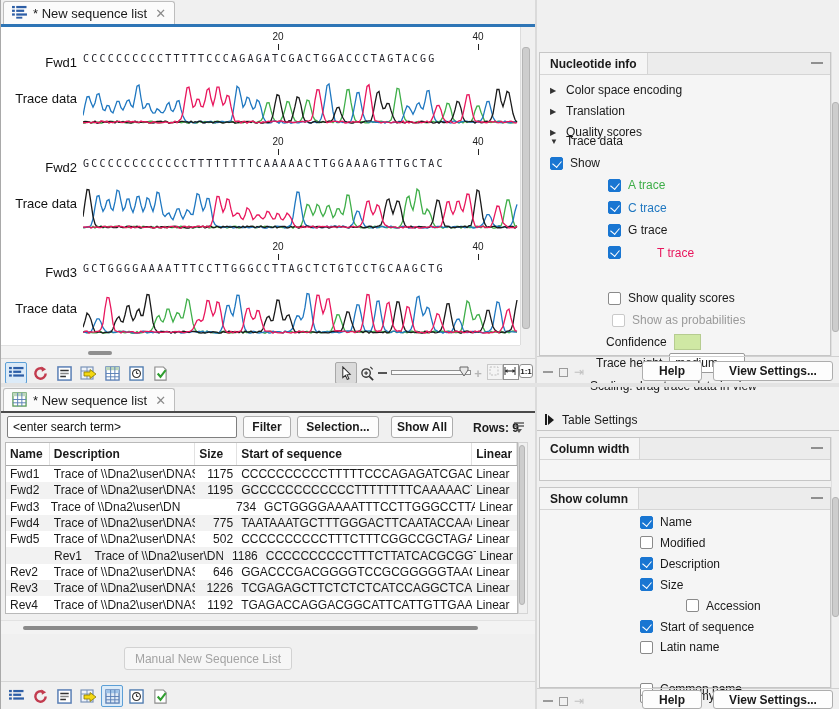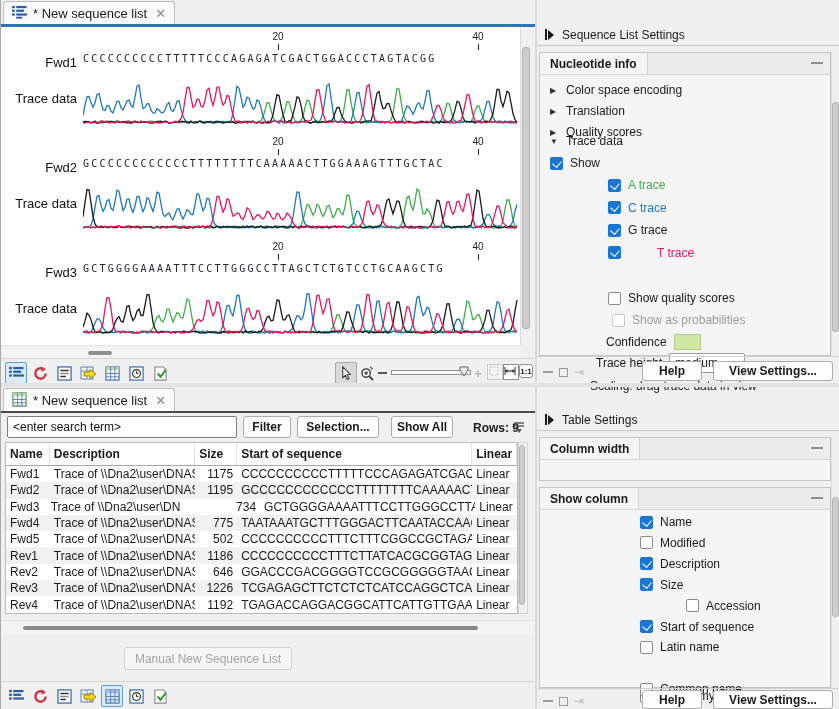--- a/index.html
+++ b/index.html
@@ -252,27 +252,20 @@
           <polygon points="1,6 3.5,4 3.5,8" fill="#333"></polygon>
           <polygon points="11,6 8.5,4 8.5,8" fill="#333"></polygon>
           <line x1="1" y1="2" x2="1" y2="10" stroke="#333"></line>
           <line x1="11" y1="2" x2="11" y2="10" stroke="#333"></line>
         </svg></div>
     <div class="abs btn" style="left:518px;top:5px;width:14px;height:14px;font-size:8px;font-weight:700;border-color:#8f8f8f;">1:1</div>
   </div>
 
   <div class="abs" style="left:534px;top:0;width:2px;height:709px;background:#dadada;"></div>
 
-  <div class="rpanel-header" style="top:24px;">
-    <span class="sidebar-glyph">
-        <span class="bar"></span>
-        <span class="tri"></span>
-      </span>
-    <span>Sequence List Settings</span>
-  </div>
 
   <div class="group" style="top:52px;height:304px;">
     <div class="group-header">
       <span class="group-tab">Nucleotide info</span>
       <span class="minus-ic"></span>
     </div>
     <div id="collapsed-items">
         <div class="pitem" style="top: 30px;">
           <span class="arrow">▶</span>
           <span>Color space encoding</span>
@@ -415,21 +408,21 @@
         <div class="td" style="width: 45px;">Linear</div>
       </div>
       <div class="trow">
         <div class="td" style="width: 44px;">Fwd5</div>
         <div class="td" style="width: 146px;">Trace of \\Dna2\user\DNAS...</div>
         <div class="td num" style="width: 42px;">502</div>
         <div class="td" style="width: 236px;">CCCCCCCCCCTTTCTTTCGGCCGCTAGACCGGGC...</div>
         <div class="td" style="width: 45px;">Linear</div>
       </div>
       <div class="trow alt">
-        <div class="td" style="width: 44px;">Rev1</div>
+        <div class="td" style="width: 44px; margin-left: 44px;">Rev1</div>
         <div class="td" style="width: 146px;">Trace of \\Dna2\user\DNAS...</div>
         <div class="td num" style="width: 42px;">1186</div>
         <div class="td" style="width: 236px;">CCCCCCCCCCTTTCTTATCACGCGGTAGAGGCCG...</div>
         <div class="td" style="width: 45px;">Linear</div>
       </div>
       <div class="trow">
         <div class="td" style="width: 44px;">Rev2</div>
         <div class="td" style="width: 146px;">Trace of \\Dna2\user\DNAS...</div>
         <div class="td num" style="width: 42px;">646</div>
         <div class="td" style="width: 236px;">GGACCCGACGGGGTCCGCGGGGGTAACCGCCC...</div>

